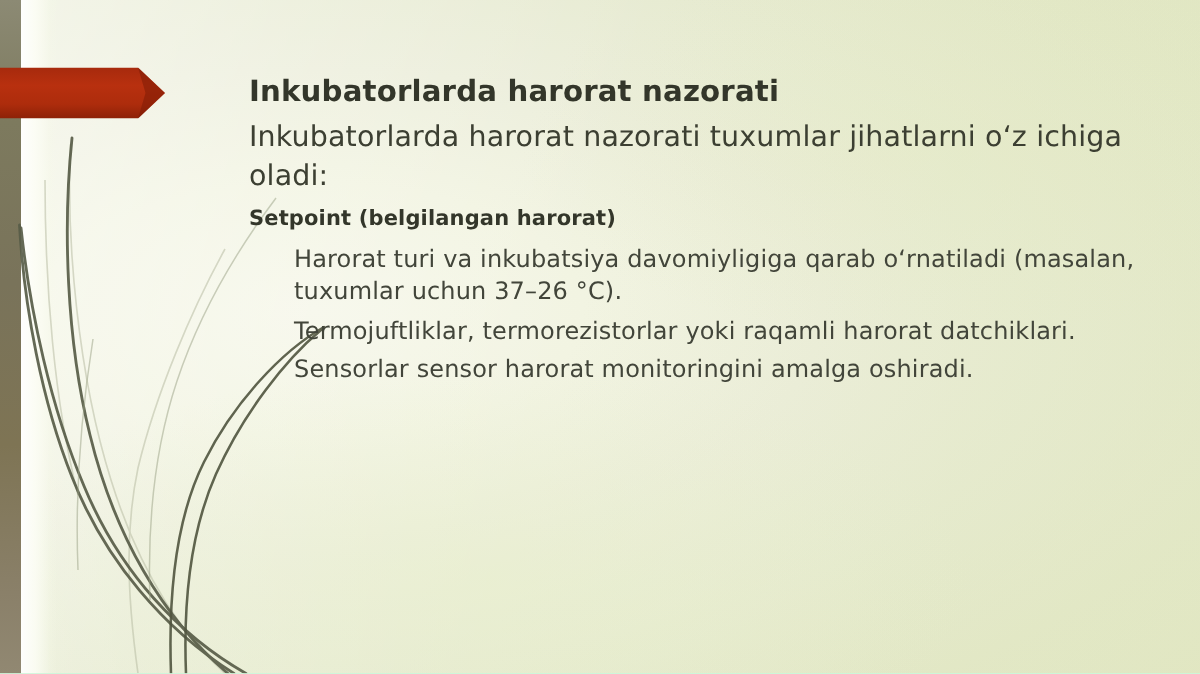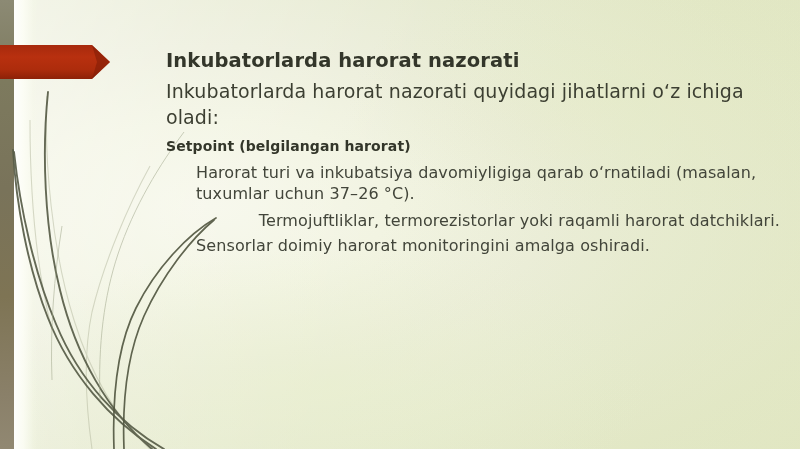--- a/index.html
+++ b/index.html
@@ -133,21 +133,21 @@
     margin-top: 3px;
     margin-bottom: 3px;
   }
   .t-body2 {
     font-size: 16px;
     font-weight: normal;
     line-height: 21px;
     color: #42453a;
     margin-bottom: 6px;
   }
-  .t-body2.tight { margin-bottom: 4px; text-align: right; }
+  .t-body2.tight { margin-bottom: 4px; }
 </style>
 </head>
 <body>
 
 <div id="slide">
 
   <div class="bg-base"></div>
   <div class="bg-tint"></div>
   <div class="bg-soft"></div>
 
@@ -187,25 +187,25 @@
       </linearGradient>
     </defs>
     <polygon points="0,0 92,0 110,17 92,34 0,34" fill="url(#arrowgrad)"></polygon>
     <polygon points="92,0 110,17 92,34 97,17" fill="#7d1c05" opacity="0.55"></polygon>
   </svg>
 
   <div class="content">
 
     <div class="line lvl1 t-title">Inkubatorlarda harorat nazorati</div>
 
-    <div class="line lvl1 t-body1">Inkubatorlarda harorat nazorati quyidagi jihatlarni o‘z ichiga oladi:</div>
+    <div class="line lvl1 t-body1">Inkubatorlarda harorat nazorati tuxumlar jihatlarni o‘z ichiga oladi:</div>
 
     <div class="line lvl1 t-head2">Setpoint (belgilangan harorat)</div>
 
     <div class="line lvl2 t-body2">Harorat turi va inkubatsiya davomiyligiga qarab o‘rnatiladi (masalan, tuxumlar uchun 37–26 °C).</div>
 
 
     <div class="line lvl2 t-body2 tight">Termojuftliklar, termorezistorlar yoki raqamli harorat datchiklari.</div>
 
-    <div class="line lvl2 t-body2">Sensorlar doimiy harorat monitoringini amalga oshiradi.</div>
+    <div class="line lvl2 t-body2">Sensorlar sensor harorat monitoringini amalga oshiradi.</div>
 
   </div>
 </div>
 
 </body></html>

